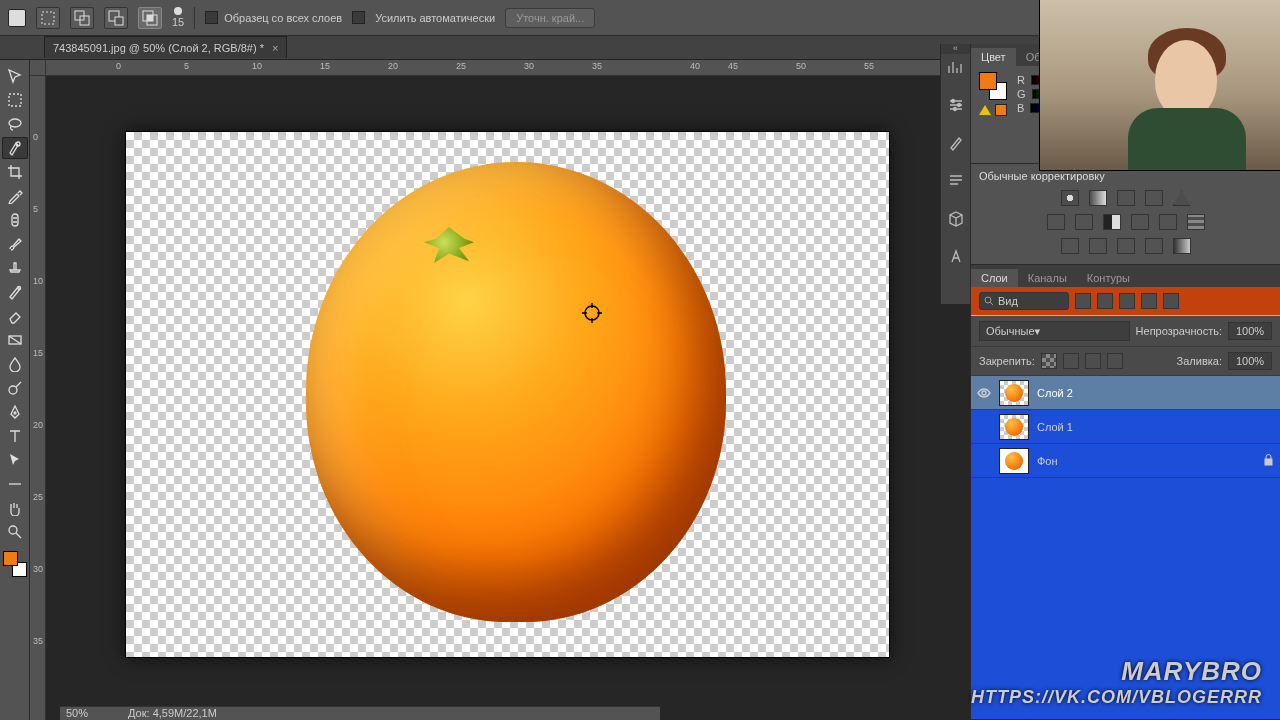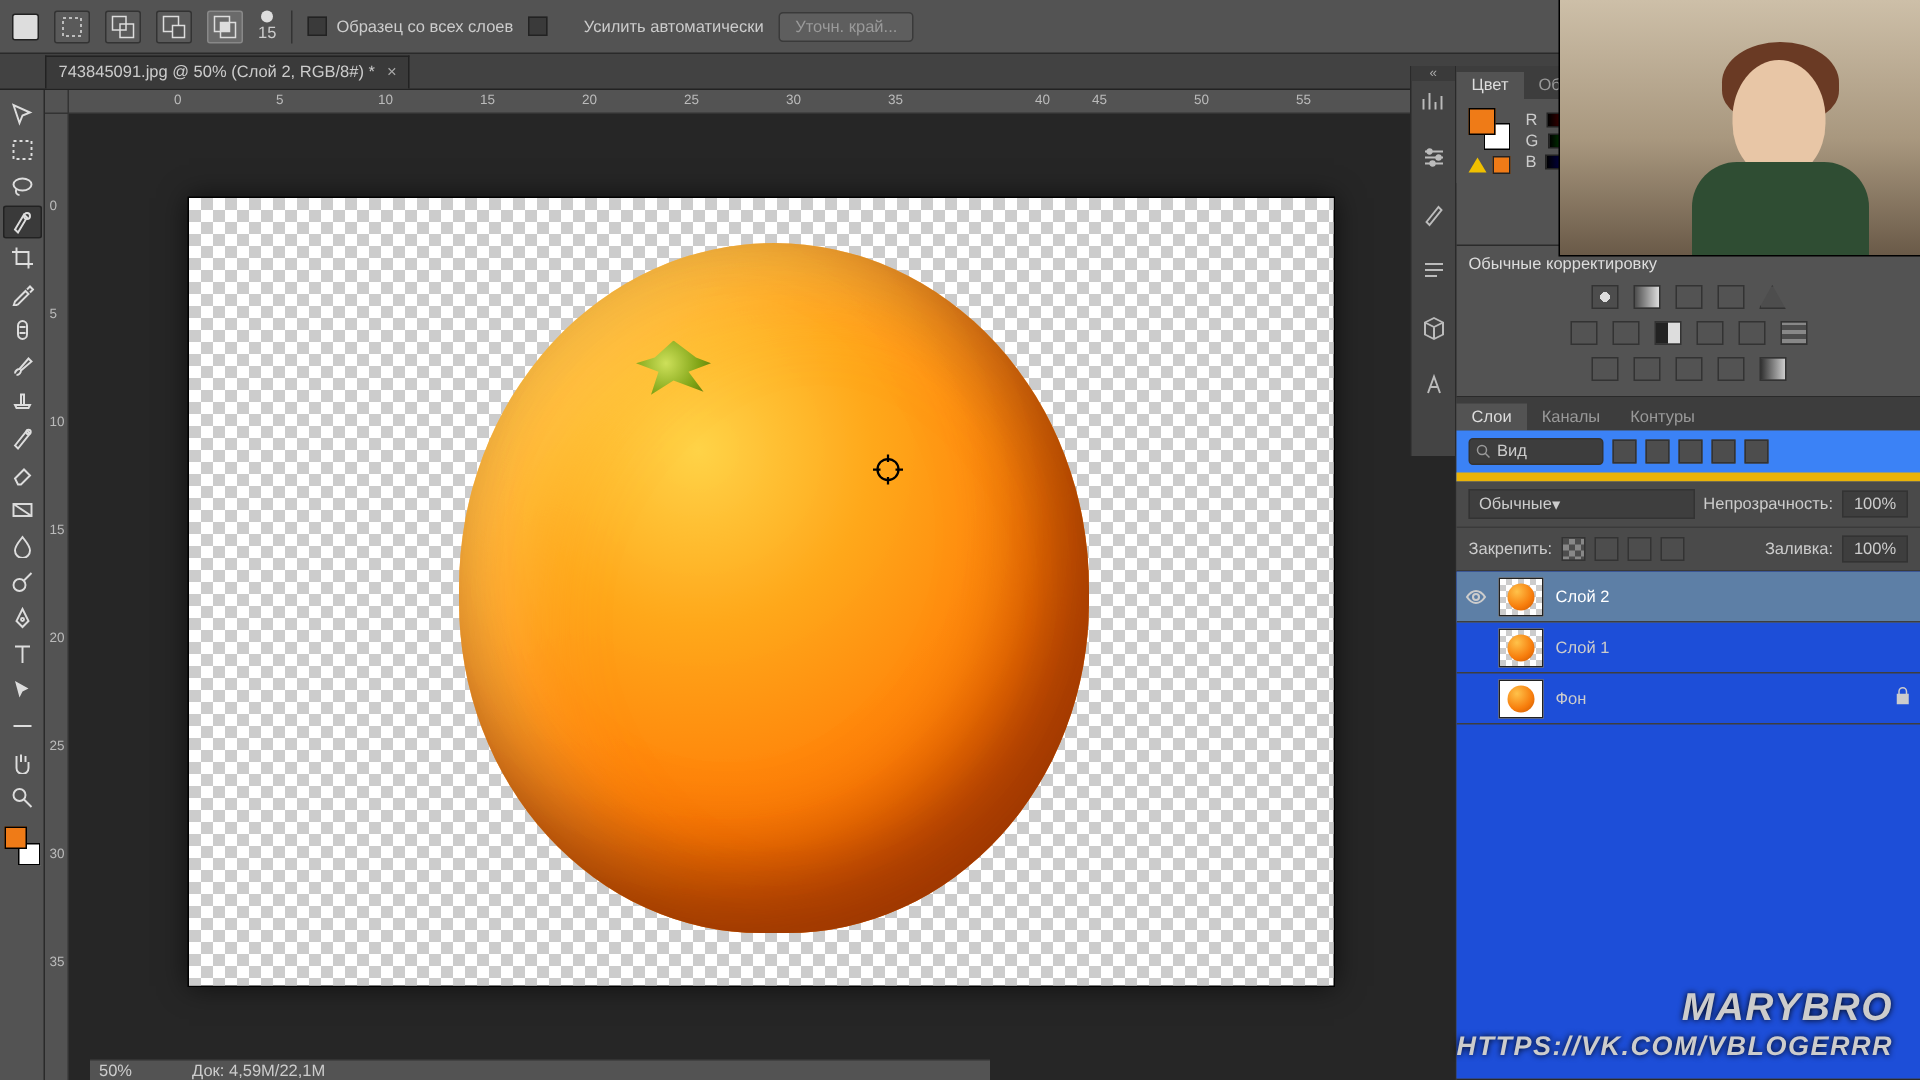--- a/index.html
+++ b/index.html
@@ -11,21 +11,21 @@
   .opt-swatch{width:18px;height:18px;border:1px solid #222;background:#ddd;border-radius:2px}
   .opt-ico{width:24px;height:22px;border:1px solid #333;background:#5a5a5a;border-radius:2px;display:flex;align-items:center;justify-content:center}
   .opt-ico.sel{background:#6a6a6a;border-color:#888}
   .opt-ico svg{width:16px;height:16px}
   .brush-size{display:flex;flex-direction:column;align-items:center;gap:1px}
   .brush-dot{width:8px;height:8px;border-radius:50%;background:#ddd}
   .chk{width:13px;height:13px;border:1px solid #222;background:#3a3a3a}
   .opt-btn{padding:3px 10px;background:#5e5e5e;border:1px solid #3a3a3a;border-radius:3px;color:#9a9a9a}
 
   
-  .tab-bar{height:24px;background:#424242;display:flex;align-items:center;padding-left:30px;border-bottom:1px solid #222}
+  .tab-bar{height:24px;background:#424242;display:flex;align-items:flex-start;padding-left:44px;border-bottom:1px solid #222}
   .doc-tab{background:#3a3a3a;height:22px;padding:0 8px;display:flex;align-items:center;gap:8px;border:1px solid #222;border-bottom:none;color:#ddd}
   .doc-tab .xx{color:#aaa}
 
   
   .toolbox{position:absolute;left:0;top:60px;width:30px;background:#535353;height:660px;border-right:1px solid #2a2a2a;display:flex;flex-direction:column;align-items:center;padding-top:4px;gap:0}
   .tool{width:26px;height:22px;margin:1px 0;border-radius:2px;display:flex;align-items:center;justify-content:center;position:relative}
   .tool.sel{background:#3a3a3a;box-shadow:inset 0 0 0 1px #222}
   .tool svg{width:16px;height:16px;stroke:#ddd;fill:none;stroke-width:1.3}
   .fg-bg{position:relative;width:26px;height:28px;margin-top:6px}
   .sw{width:15px;height:15px;border:1px solid #000;position:absolute}
@@ -88,21 +88,21 @@
   .tiny-sw{width:12px;height:12px;border:1px solid #222;background:#ef7b17}
 
   
   .adj-body{display:flex;flex-direction:column;gap:8px;align-items:center;padding:6px 6px 10px}
   .adj-row{display:flex;gap:10px;justify-content:center}
   .adj-row .ai{width:18px;height:16px;border:1px solid #333}
   .adj-title{font-size:11px;color:#ddd;align-self:flex-start;padding-left:2px}
 
   
   .layers-panel{flex:1;display:flex;flex-direction:column}
-  .lay-opts{display:flex;align-items:center;gap:6px;padding:5px 8px;border-bottom:6px solid #eab308;background:#3b82f6;flex-wrap:wrap}
+  .lay-opts{display:flex;align-items:center;gap:6px;padding:5px 8px;border-bottom:1px solid #eab308;background:#c2410c;flex-wrap:wrap}
   .search{flex:1;max-width:90px;height:18px;border:1px solid #333;background:#3d3d3d;border-radius:3px;display:flex;align-items:center;padding:0 4px;gap:4px}
   .search svg{width:10px;height:10px;stroke:#999;fill:none}
   .mini{width:16px;height:16px;border:1px solid #333;background:#4d4d4d}
   .blend-row{display:flex;align-items:center;gap:6px;padding:5px 8px;border-bottom:1px solid #3a3a3a;background:#4a4a4a}
   .blend-sel{flex:1;height:20px;border:1px solid #333;background:#3e3e3e;display:flex;align-items:center;justify-content:flex-start;padding:0 6px}
   .pct{width:44px;height:18px;border:1px solid #333;background:#3e3e3e;text-align:center;line-height:16px}
   .lock-row{display:flex;align-items:center;gap:6px;padding:5px 8px;border-bottom:1px solid #3a3a3a;background:#4a4a4a}
   .layers-list{flex:1;background:#1d4ed8;overflow:auto}
   .layer{display:flex;align-items:center;height:34px;border-bottom:1px solid #3e3e3e;padding:0 6px;gap:8px}
   .layer.sel{background:#5d7fa6}
@@ -123,21 +123,21 @@
   .webcam{position:absolute;right:0;top:0;width:240px;height:170px;background:#8a7a6a;overflow:hidden;box-shadow:0 0 0 1px #000}
   .webcam .wall{position:absolute;inset:0;background:linear-gradient(180deg,#cdbfa8 0%,#a8977e 55%,#6a5a48 100%)}
   .webcam .head{position:absolute;left:115px;top:40px;width:62px;height:78px;border-radius:50% 50% 46% 46%;background:#e8c6a6}
   .webcam .hair{position:absolute;left:108px;top:28px;width:78px;height:54px;border-radius:50% 50% 40% 40%;background:#6a3a24}
   .webcam .shirt{position:absolute;left:88px;top:108px;width:118px;height:70px;border-radius:30px 30px 0 0;background:#2f4d33}
 
   .watermark{position:absolute;right:18px;bottom:12px;text-align:right;font-family:Arial Black,Arial;color:#d8d8d8;text-shadow:0 0 4px #000;font-style:italic;letter-spacing:1px}
   .watermark .l1{font-size:26px;font-weight:900}
   .watermark .l2{font-size:18px;font-weight:900}
 
-  .status{position:absolute;left:30px;right:310px;bottom:0;height:14px;background:#535353;border-top:1px solid #333;font-size:10px;color:#bbb;padding-left:6px;display:flex;align-items:center;gap:40px}
+  .status{position:absolute;left:30px;right:310px;bottom:0;height:14px;background:#535353;border-top:1px solid #333;font-size:10px;color:#bbb;padding-left:6px;display:flex;align-items:flex-start;gap:40px}
 </style>
 </head>
 <body>
 
 <div class="options-bar">
   <span class="opt-swatch"></span>
   <span class="opt-ico">
       <svg viewBox="0 0 16 16">
         <rect x="2" y="2" width="12" height="12" stroke="#ddd" fill="none" stroke-dasharray="2 2"></rect>
       </svg>
@@ -163,21 +163,21 @@
     </span>
   <div class="brush-size">
     <span class="brush-dot"></span>
     <span>15</span>
   </div>
   <div style="width:1px;height:22px;background:#333"></div>
   <label class="flex" style="gap:6px">
     <span class="chk"></span>
     <span>Образец со всех слоев</span>
   </label>
-  <label class="flex" style="gap:24px">
+  <label class="flex" style="gap:10px">
     <span class="chk"></span>
     <span>Усилить автоматически</span>
   </label>
   <span class="opt-btn">Уточн. край...</span>
 </div>
 
 <div class="tab-bar">
   <div class="doc-tab">
     <span>743845091.jpg @ 50% (Слой 2, RGB/8#) *</span>
     <span class="xx">×</span>

